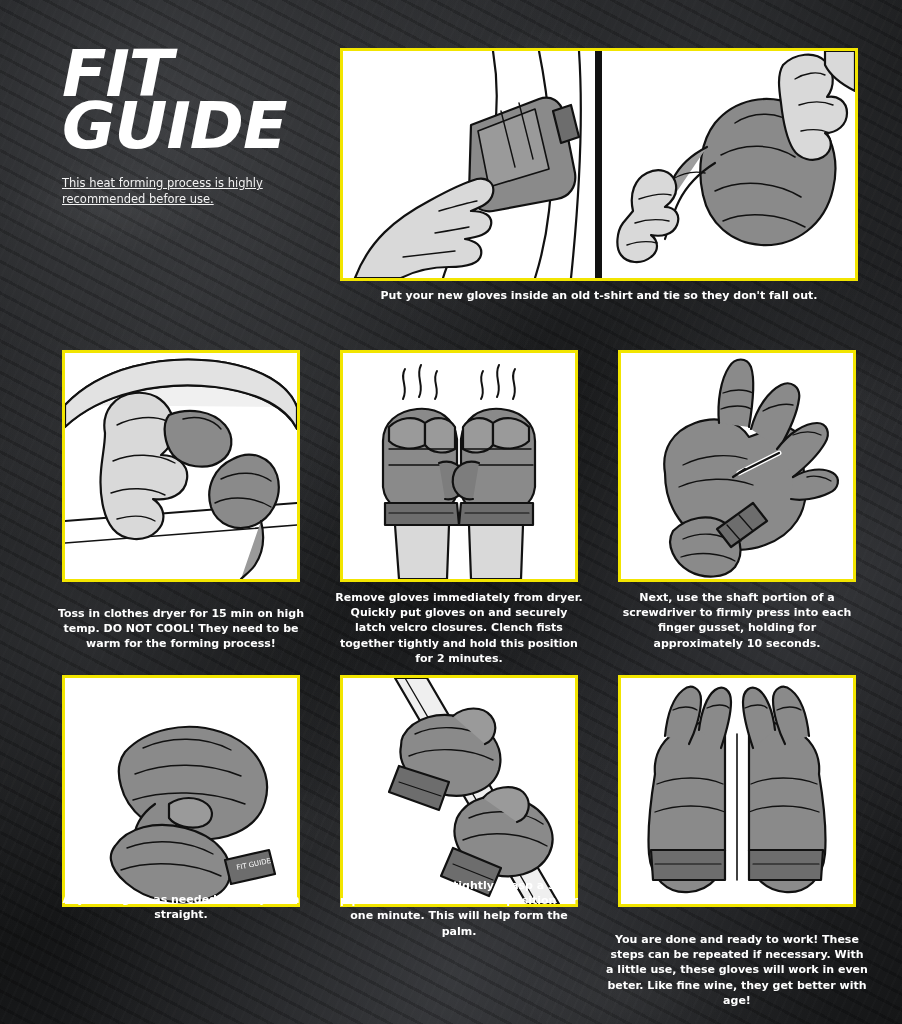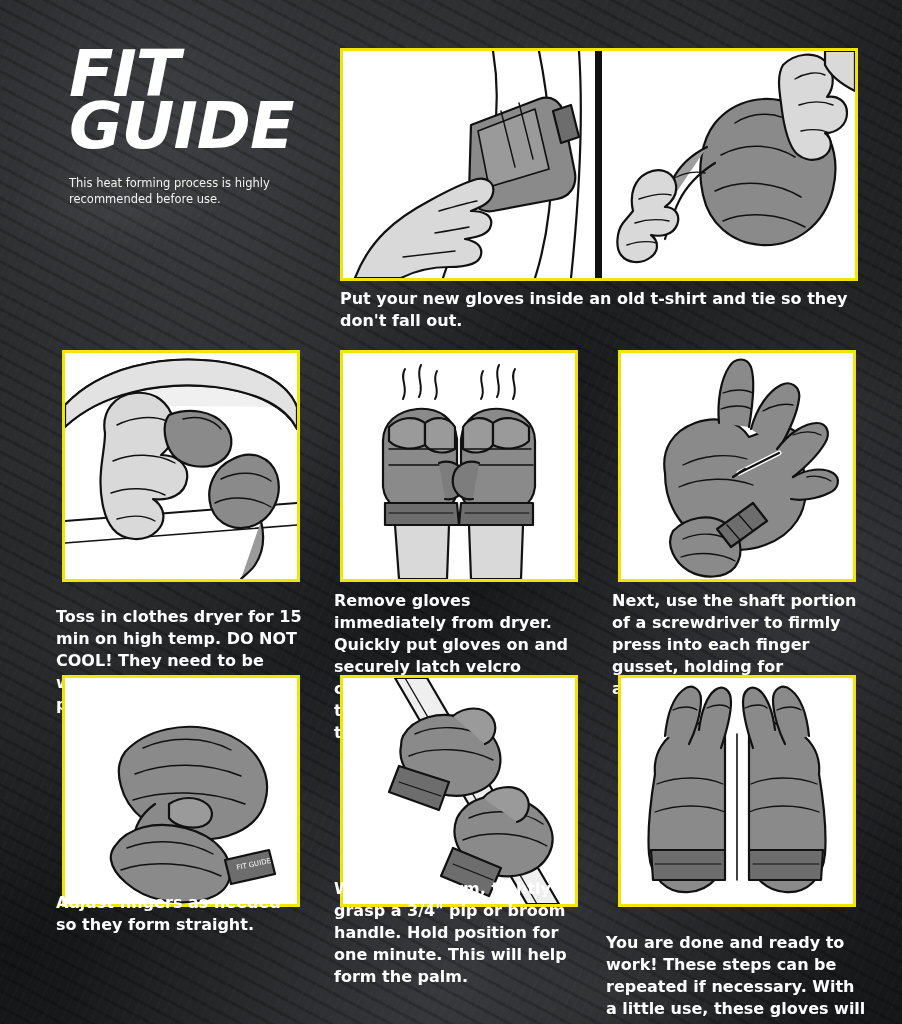--- a/index.html
+++ b/index.html
@@ -43,21 +43,21 @@
       radial-gradient(ellipse 180px 80px at 70% 97%, rgba(255,255,255,0.04), rgba(255,255,255,0) 70%),
       repeating-linear-gradient(115deg, rgba(255,255,255,0.016) 0px, rgba(255,255,255,0.016) 2px, rgba(0,0,0,0) 2px, rgba(0,0,0,0) 9px),
       repeating-linear-gradient(28deg, rgba(0,0,0,0.22) 0px, rgba(0,0,0,0.22) 3px, rgba(0,0,0,0) 3px, rgba(0,0,0,0) 14px);
     opacity: .85;
   }
   #content { position: relative; z-index: 2; }
 
   
   .header {
     position: absolute;
-    left: 69px;
+    left: 62px;
     top: 48px;
     width: 255px;
   }
   .title {
     font-family: "DejaVu Sans", sans-serif;
     font-weight: 700;
     font-style: italic;
     font-size: 64px;
     line-height: 0.82;
     letter-spacing: -1px;
@@ -69,38 +69,38 @@
   }
   .title .l2 { display: block; }
   .intro {
     margin-top: 22px;
     font-family: "DejaVu Sans", sans-serif;
     font-size: 11.5px;
     line-height: 1.42;
     color: #f2f2f2;
     width: 242px;
   }
-  .intro p { margin: 18px 0 12px 0; }
+  .intro p { margin: 18px 0 12px 0; text-decoration: underline; }
 
   
   .panel {
     position: absolute;
     border: 3px solid #f2e500;
     background: #ffffff;
     box-sizing: border-box;
   }
   .panel svg { display: block; width: 100%; height: 100%; }
 
   .caption {
     position: absolute;
     font-family: "DejaVu Sans", sans-serif;
-    font-size: 16px;
+    font-size: 11px;
     line-height: 1.38;
     color: #ffffff;
-    text-align: left;
+    text-align: center;
     font-weight: 700;
   }
 
   
   #panel-top      { left: 340px; top: 48px;  width: 518px; height: 233px; }
   #panel-dryer    { left: 62px;  top: 350px; width: 238px; height: 232px; }
   #panel-clench   { left: 340px; top: 350px; width: 238px; height: 232px; }
   #panel-gusset   { left: 618px; top: 350px; width: 238px; height: 232px; }
   #panel-fingers  { left: 62px;  top: 675px; width: 238px; height: 232px; }
   #panel-grasp    { left: 340px; top: 675px; width: 238px; height: 232px; }

